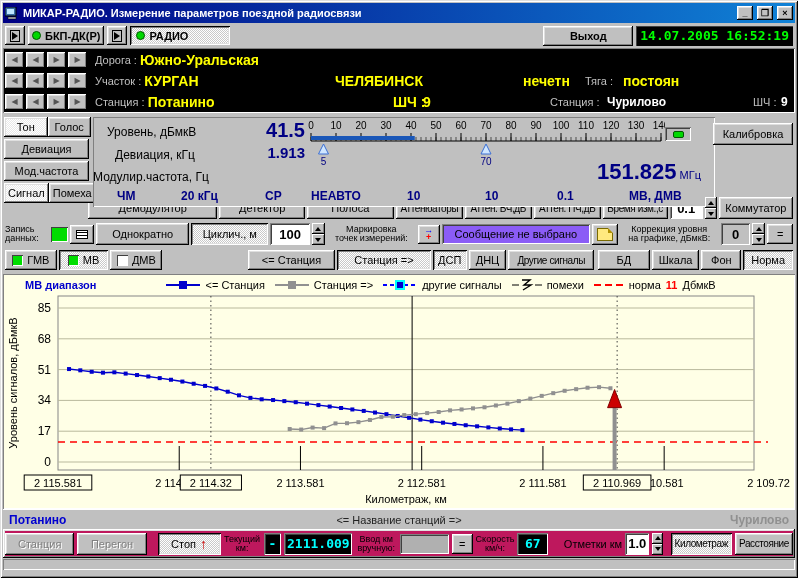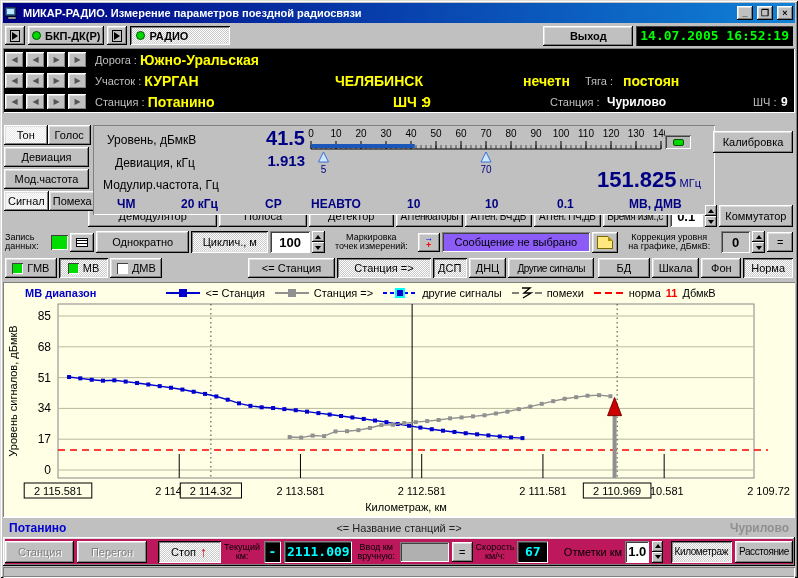--- a/index.html
+++ b/index.html
@@ -41,21 +41,21 @@
   
   .blackpanel{background:#000;padding:1px 2px;box-shadow:inset 1px 1px 0 #808080,inset -1px -1px 0 #fff;}
   .brow{height:21px;display:flex;align-items:center;position:relative;color:#c0c0c0;}
   .navg{display:flex;gap:2px;margin-right:8px;}
   .navb{width:19px;height:16px;padding:0;color:#555;font-size:8px;}
   .lab{color:#c0c0c0;}
   .yv{color:#ffff00;font-weight:bold;font-size:14px;}
   .wv{color:#fff;font-weight:bold;font-size:12px;}
   .abs{position:absolute;}
   
-  .meas{height:78px;position:relative;margin-top:12px;}
+  .meas{height:78px;position:relative;margin-top:4px;}
   .tabcol{position:absolute;left:1px;top:0;width:87px;}
   .tabrow{display:flex;margin-bottom:2px;}
   .tb{height:20px;flex:1;}
   .tb.on{background-image:repeating-conic-gradient(#fff 0 25%,#e8e8e8 0 50%);background-size:2px 2px;}
   .mpanel{position:absolute;left:90px;top:0;width:622px;height:90px;background:#c0c0c0;
         box-shadow:inset 1px 1px 0 #808080,inset -1px -1px 0 #fff;}
   .mlab{position:absolute;font-size:12px;}
   .mval{position:absolute;color:#000084;font-weight:bold;text-align:right;width:120px;font-family:"Liberation Sans",sans-serif;}
   .mbot{position:absolute;color:#000084;font-weight:bold;font-size:12px;bottom:4px;}
   .freq{position:absolute;right:14px;top:42px;color:#000084;}
@@ -205,21 +205,21 @@
       <button class="btn" style="width:85px;height:20px;margin-bottom:2px;">Девиация</button>
       <button class="btn" style="width:85px;height:20px;margin-bottom:2px;">Мод.частота</button>
       <div class="tabrow">
         <button class="btn tb on">Сигнал</button>
         <button class="btn tb">Помеха</button>
       </div>
     </div>
     <div class="mpanel">
       <span class="mlab" style="left:14px;top:8px;">Уровень, дБмкВ</span>
       <span class="mlab" style="left:22px;top:31px;">Девиация, кГц</span>
-      <span class="mlab" style="left:10px;top:53px;">Модулир.частота, Гц</span>
+      <span class="mlab" style="left:0;top:53px;">Модулир.частота, Гц</span>
       <span class="mval" style="left:92px;top:2px;font-size:20px;">41.5</span>
       <span class="mval" style="left:92px;top:27px;font-size:15px;">1.913</span>
       <svg id="meas-scale" width="360" height="48" style="position:absolute;left:212px;top:2px;">
           <text x="6" y="10" font-size="10" text-anchor="middle" fill="#000">0</text>
           <line x1="6" y1="14" x2="6" y2="22" stroke="#000"></line>
           <text x="31" y="10" font-size="10" text-anchor="middle" fill="#000">10</text>
           <line x1="31" y1="14" x2="31" y2="22" stroke="#000"></line>
           <text x="56" y="10" font-size="10" text-anchor="middle" fill="#000">20</text>
           <line x1="56" y1="14" x2="56" y2="22" stroke="#000"></line>
           <text x="81" y="10" font-size="10" text-anchor="middle" fill="#000">30</text>
@@ -339,22 +339,22 @@
       <span class="mbot" style="left:392px">10</span>
       <span class="mbot" style="left:464px">0.1</span>
       <span class="mbot" style="left:536px">МВ, ДМВ</span>
     </div>
     <button class="btn calib">Калибровка</button>
   </div>
 
   <div class="crow">
     <span style="width:88px"></span>
     <button class="btn" style="width:140px;height:22px">Демодулятор</button>
+    <button class="btn" style="width:92px;height:22px">Детектор</button>
     <button class="btn" style="width:94px;height:22px">Полоса</button>
-    <button class="btn" style="width:92px;height:22px">Детектор</button>
     <button class="btn condensed" style="width:72px;height:22px">Аттенюаторы</button>
     <button class="btn condensed" style="width:72px;height:22px">Аттен. ВЧ,дБ</button>
     <button class="btn condensed" style="width:72px;height:22px">Аттен. ПЧ,дБ</button>
     <button class="btn condensed" style="width:70px;height:22px">Время изм.,с</button>
     <span class="whitebox" style="width:36px;height:22px">0.1</span>
     <span class="spin" style="height:22px">
         <b class="up"></b>
         <b class="dn"></b>
       </span>
     <button class="btn" style="width:80px;height:22px">Коммутатор</button>

